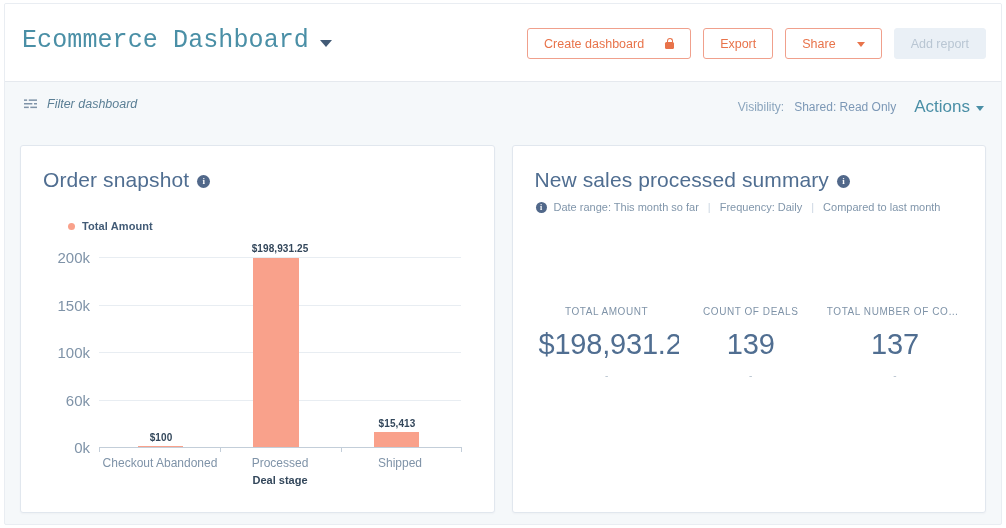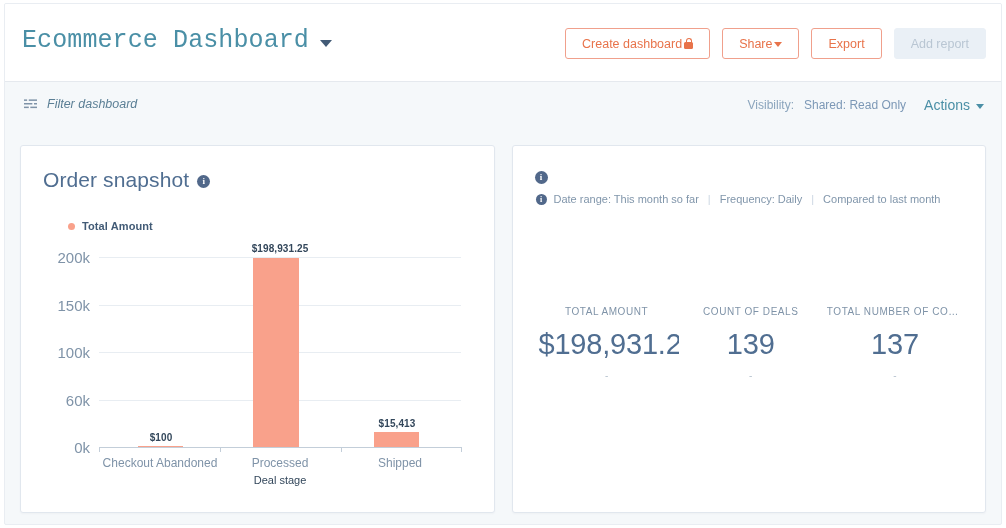--- a/index.html
+++ b/index.html
@@ -75,21 +75,21 @@
     height: 31px;
     border: 1px solid #f0a08c;
     border-radius: 3px;
     background: #ffffff;
     color: #e8734a;
     font-size: 12.5px;
     font-family: "Liberation Sans", sans-serif;
     display: inline-flex;
     align-items: center;
     justify-content: center;
-    gap: 2px;
+    gap: 21px;
     padding: 0 16px;
     cursor: pointer;
     box-sizing: border-box;
     white-space: nowrap;
   }
   .btn.disabled {
     background: #eaf0f6;
     border-color: #eaf0f6;
     color: #b9c6d3;
     cursor: default;
@@ -165,21 +165,21 @@
     align-items: center;
     gap: 18px;
   }
   .visibility-text {
     font-size: 12px;
     color: #7c98b6;
     white-space: nowrap;
   }
   .visibility-text .vlabel { color: #8ba5bd; }
   .actions-link {
-    font-size: 14px;
+    font-size: 17px;
     color: #4a8fa6;
     display: flex;
     align-items: center;
     gap: 6px;
     cursor: pointer;
   }
   .actions-caret {
     width: 0;
     height: 0;
     border-left: 4px solid transparent;
@@ -328,21 +328,21 @@
     font-size: 12px;
     color: #7f93a8;
     white-space: nowrap;
   }
   .xaxis-title {
     position: absolute;
     top: 328px;
     left: 259px;
     transform: translateX(-50%);
     font-size: 11px;
-    font-weight: 400;
+    font-weight: 700;
     color: #33475b;
     white-space: nowrap;
   }
 
   
   .meta-row {
     display: flex;
     align-items: center;
     gap: 7px;
     padding: 9px 0 0 23px;
@@ -418,25 +418,25 @@
       <div class="dash-title">Ecommerce Dashboard</div>
       <div class="caret-down"></div>
     </div>
 
     <div class="header-actions">
       <button class="btn">
         <span>Create dashboard</span>
         <span class="lock-glyph"></span>
       </button>
       <button class="btn">
+        <span>Export</span>
+      </button>
+      <button class="btn">
         <span>Share</span>
         <span class="btn-caret"></span>
-      </button>
-      <button class="btn">
-        <span>Export</span>
       </button>
       <button class="btn disabled">
         <span>Add report</span>
       </button>
     </div>
   </div>
 
   <div class="subbar">
     <div class="filter-dash">
       <svg class="filter-icon" viewBox="0 0 13 11">
@@ -513,20 +513,21 @@
         <div class="xcat" style="left:139px;">Checkout Abandoned</div>
         <div class="xcat" style="left:259px;">Processed</div>
         <div class="xcat" style="left:379px;">Shipped</div>
 
         <div class="xaxis-title">Deal stage</div>
       </div>
     </div>
 
     <div class="card">
       <div class="card-title-row">
+        <div class="card-title">New sales processed summary</div>
         <div class="info-icon">i</div>
       </div>
 
       <div class="meta-row">
         <div class="meta-info-icon">i</div>
         <div class="meta-text">
           <span>Date range: This month so far</span>
           <span class="meta-sep">|</span>
           <span>Frequency: Daily</span>
           <span class="meta-sep">|</span>

